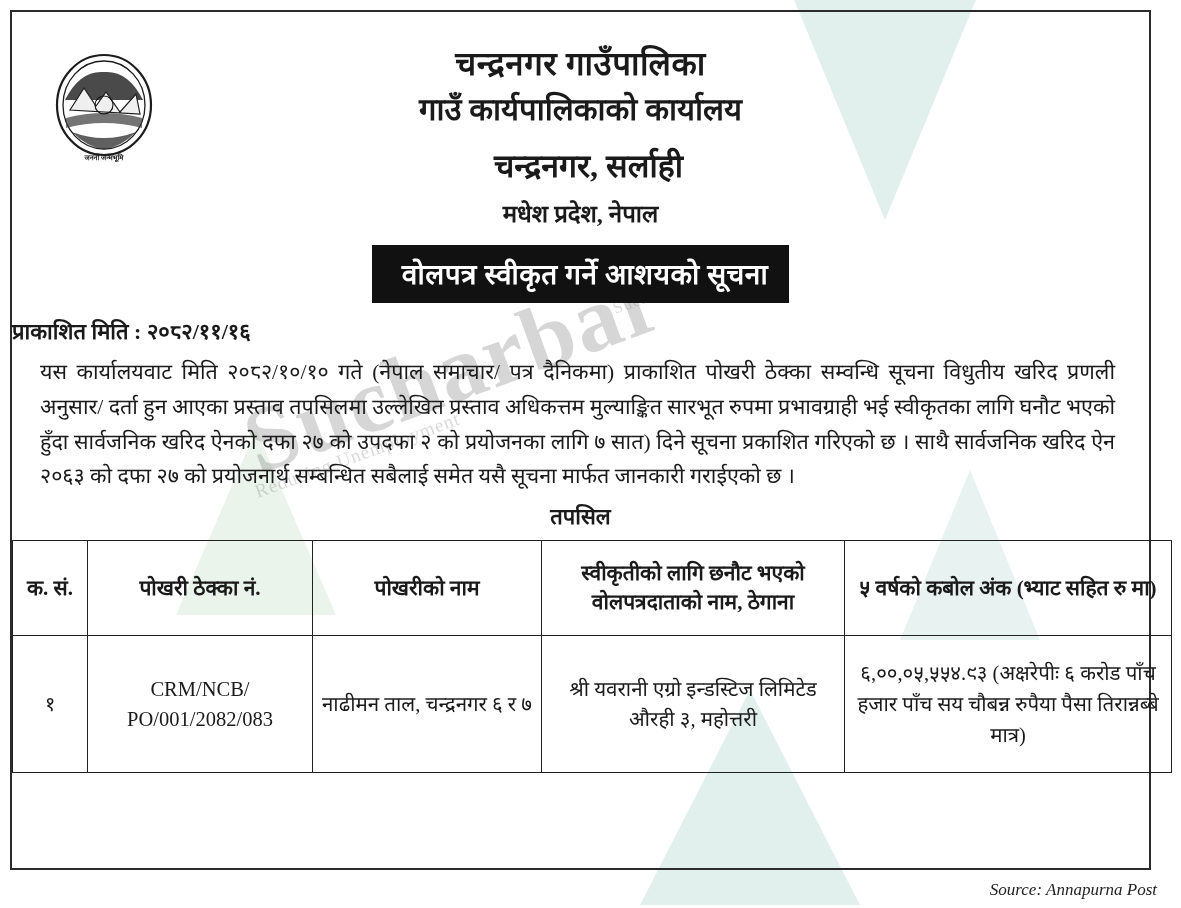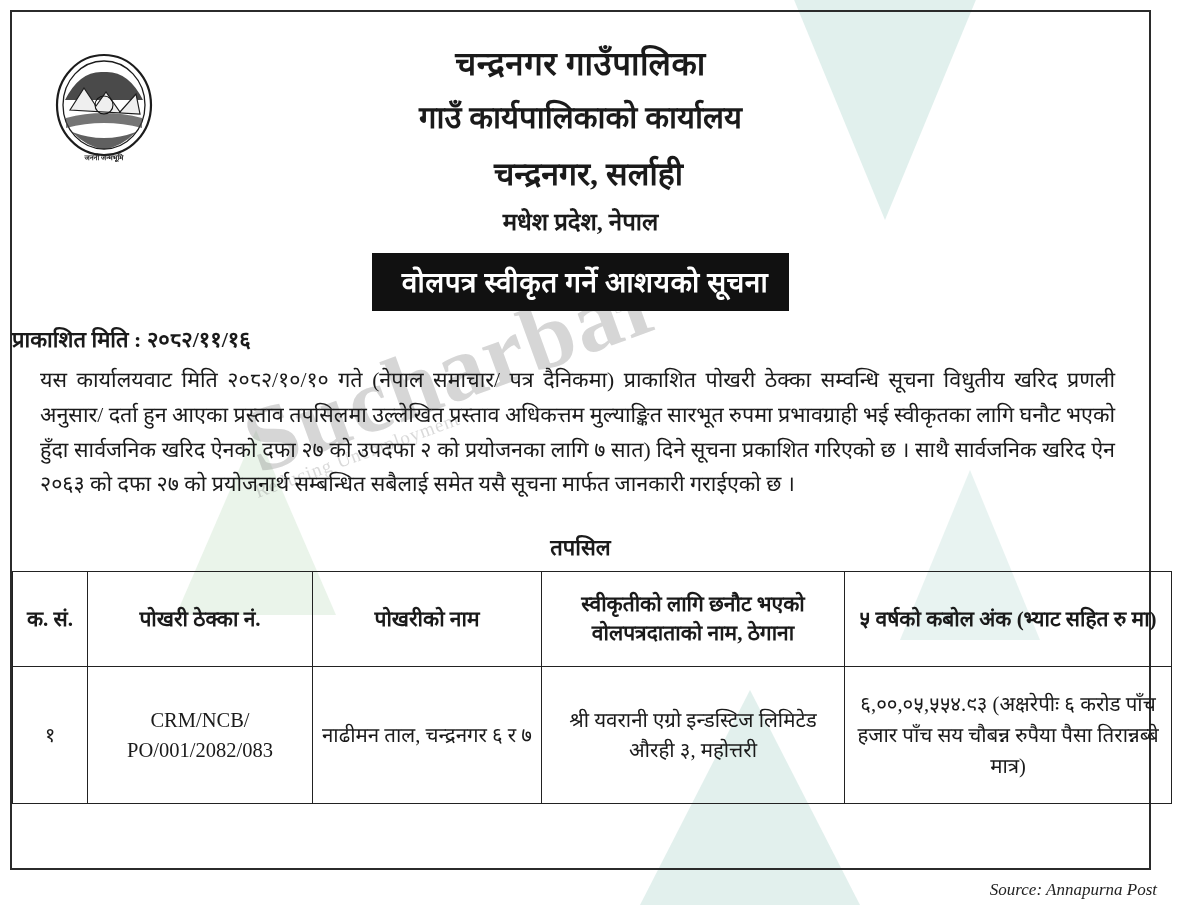--- a/index.html
+++ b/index.html
@@ -120,21 +120,21 @@
     top: 36px;
     width: 108px;
     height: 118px;
     font-weight: bold;
   }
 
   .org-line1 {
     font-size: 33px;
     font-weight: bold;
     letter-spacing: 0.5px;
-    margin: 2px 0 10px 0;
+    margin: 2px 0 2px 0;
   }
   .org-line2 {
     font-size: 31px;
     font-weight: bold;
     margin: 0 0 14px 0;
   }
   .org-line3 {
     font-size: 32px;
     font-weight: bold;
     margin: 0 0 10px 16px;
@@ -173,21 +173,21 @@
     text-align: justify;
     text-justify: inter-word;
     font-weight: normal;
   }
   .body-text p { margin: 0; }
 
   .tapasil {
     text-align: center;
     font-size: 22px;
     font-weight: bold;
-    margin: 29px 0 10px 0;
+    margin: 6px 0 10px 0;
   }
 
   table.detail {
     border-collapse: collapse;
     width: 1094px;
     margin: 0 auto;
     table-layout: fixed;
   }
   table.detail th,
   table.detail td {

